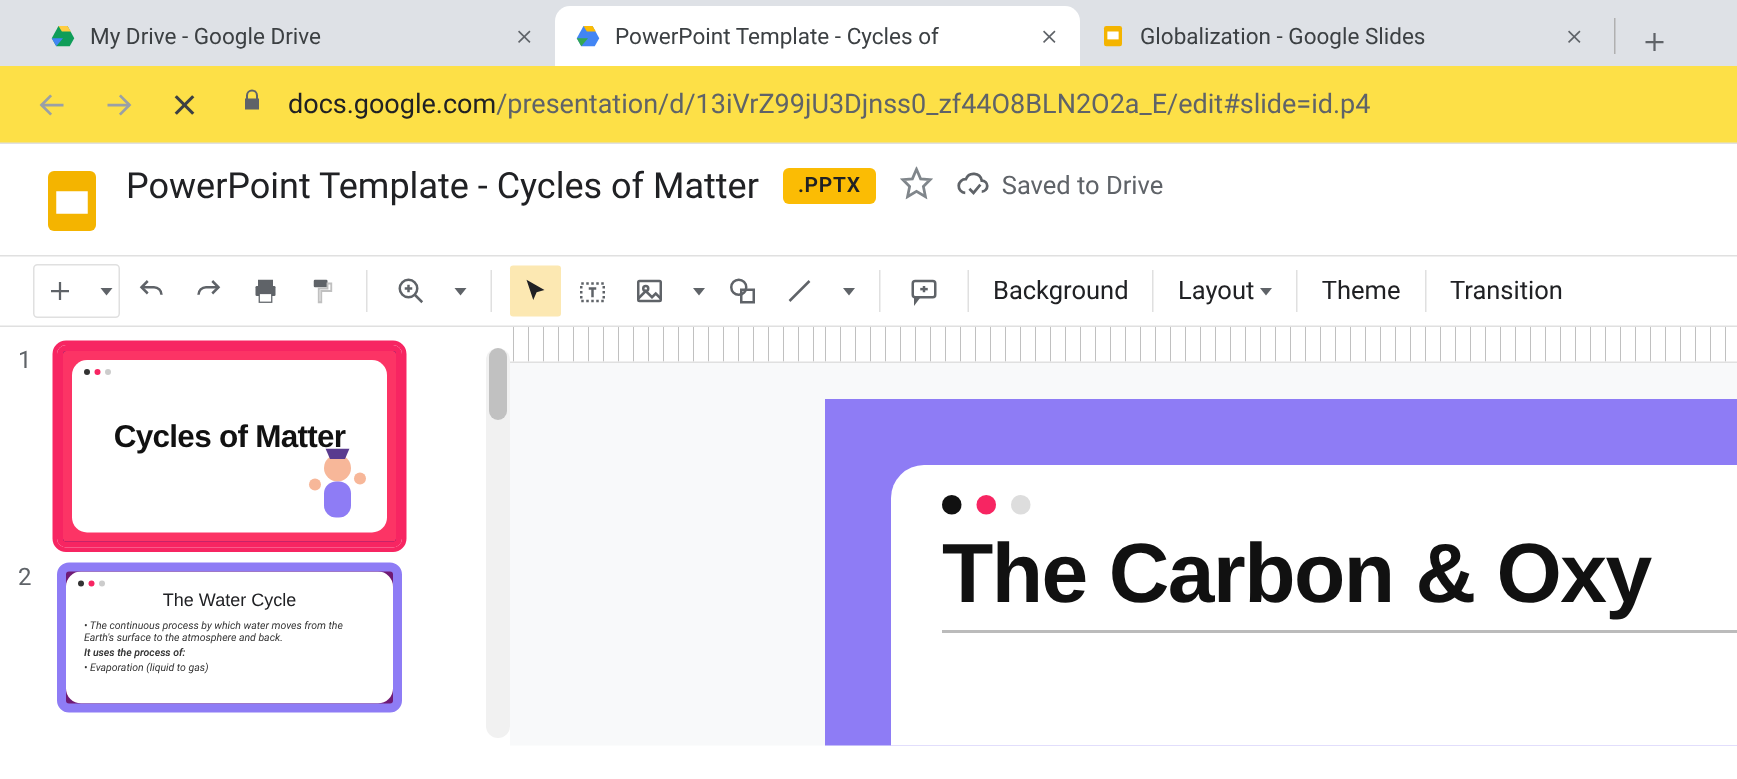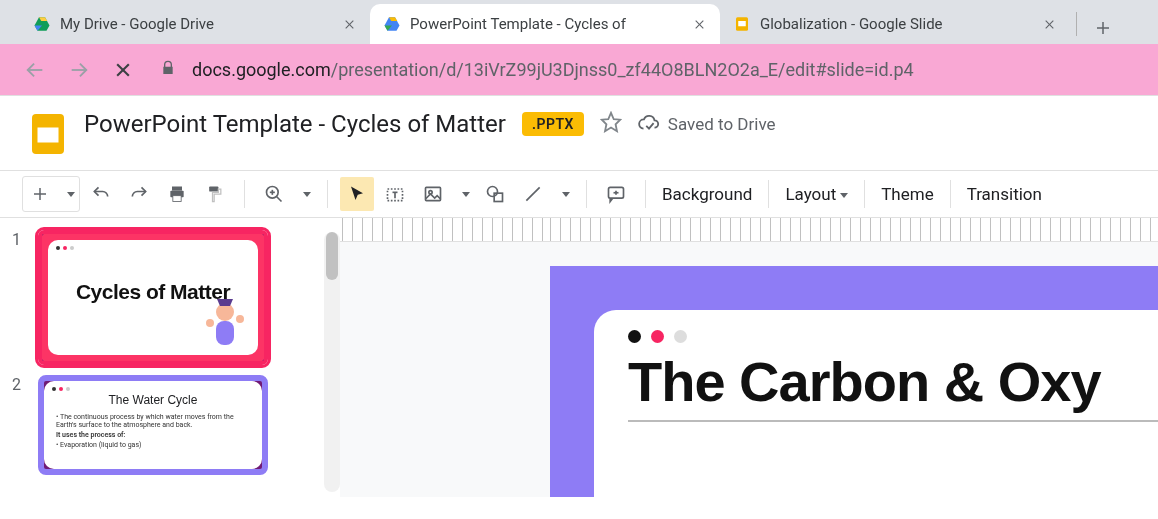--- a/index.html
+++ b/index.html
@@ -8,21 +8,21 @@
 
 .tab-strip { display: flex; align-items: flex-end; height: 44px; background: #dee1e6; padding-left: 20px; }
 .tab { display: flex; align-items: center; height: 40px; width: 350px; padding: 0 12px; font-size: 15px; color: #3c4043; border-top-left-radius: 10px; border-top-right-radius: 10px; cursor: pointer; position: relative; }
 .tab.active { background: #fff; }
 .tab .tab-title { flex: 1; white-space: nowrap; overflow: hidden; text-overflow: ellipsis; margin-left: 8px; }
 .tab .tab-close { width: 18px; height: 18px; display: flex; align-items: center; justify-content: center; color: #5f6368; }
 .tab .favicon { width: 20px; height: 20px; display:inline-flex; align-items:center; justify-content:center;}
 .new-tab { width: 32px; height: 32px; display:flex;align-items:center;justify-content:center;margin-left:4px;color:#5f6368;cursor:pointer; }
 
 
-.url-row { display:flex; align-items:center; height:52px; background:#f9a8d4; border-bottom:1px solid #e0e0e0; padding-left:20px; gap:14px; }
+.url-row { display:flex; align-items:center; height:52px; background:#fde047; border-bottom:1px solid #e0e0e0; padding-left:20px; gap:14px; }
 .nav-btn { width:30px; height:30px; display:flex; align-items:center; justify-content:center; color:#9aa0a6; cursor:pointer; }
 .nav-btn.enabled { color:#5f6368; }
 .url-bar { display:flex; align-items:center; flex:1; font-size:18px; color:#5f6368; padding:6px 8px; border-radius:20px; }
 .url-bar .lock { margin-right:16px; color:#5f6368; }
 .url-host { color:#202124; }
 
 
 .app-header { display:flex; align-items:flex-start; padding:14px 24px 0 24px; }
 .app-logo { width:48px; height:48px; margin-right:12px; flex-shrink:0; }
 .app-title-block { display:flex; flex-direction:column; }
@@ -52,21 +52,21 @@
 .thumb { width:230px; height:135px; border-radius:6px; overflow:hidden; background:#701a75; position:relative; }
 .thumb.selected { outline:3px solid #f72562; }
 .thumb.purple-border { border:6px solid #8e7cf5; border-radius:8px; }
 .thumb-inner { background:#fff; border-radius:10px; width:100%; height:100%; padding:6px 8px; position:relative; }
 .mini-dots { display:flex; gap:3px; margin-bottom:2px; }
 .mini-dots span { width:4px; height:4px; border-radius:50%; background:#333; display:inline-block; }
 .mini-dots span:nth-child(2){ background:#f72562; }
 .mini-dots span:nth-child(3){ background:#ccc; }
 .t1-title { font-family: Arial, sans-serif; font-size:21px; font-weight:800; color:#111; text-align:center; margin-top:30px; letter-spacing:-0.5px; }
 .t2-title { font-family: Arial, sans-serif; font-size:12px; font-weight:400; text-align:center; margin-top:0; }
-.t2-body { font-size:7px; color:#333; margin-top:6px; padding:0 4px; }
+.t2-body { font-size:7px; color:#333; margin-top:6px; padding:0 4px;font-style:italic; }
 .t2-body div { margin-bottom:2px; }
 
 .panel-scroll { position:absolute; right:0; top:14px; width:16px; height:260px; background:#f1f1f1; border-radius:8px; }
 .panel-scroll .grip { position:absolute; top:0; left:2px; width:12px; height:48px; background:#c1c1c1; border-radius:6px; }
 
 .canvas-wrap { flex:1; background:#f8f9fa; position:relative; overflow:hidden; }
 .ruler { height:24px; background:#fff; border-bottom:1px solid #e0e0e0; background-image: repeating-linear-gradient(90deg,#c0c0c0 0,#c0c0c0 1px,transparent 1px,transparent 10px); background-position: 210px 0; }
 .slide-stage { position:absolute; left:210px; top:48px; width:900px; height:500px; background:#8e7cf5; padding:44px 0 0 44px; }
 .slide-card { background:#fff; border-top-left-radius:22px; width:100%; height:100%; padding:20px 34px; position:relative; }
 .card-dots { display:flex; gap:10px; margin-bottom:6px; }
@@ -115,21 +115,21 @@
         </svg>
     </span>
   </div>
   <div class="tab">
     <span class="favicon">
       <svg width="18" height="18" viewBox="0 0 24 24">
           <rect x="4" y="3" width="16" height="18" rx="2" fill="#f4b400"></rect>
           <rect x="7" y="8" width="10" height="7" fill="#fff"></rect>
         </svg>
     </span>
-    <span class="tab-title">Globalization - Google Slide</span>
+    <span class="tab-title">Globalization - Google Slides</span>
     <span class="tab-close">
       <svg width="13" height="13" viewBox="0 0 24 24" stroke="#5f6368" stroke-width="2">
           <line x1="5" y1="5" x2="19" y2="19"></line>
           <line x1="19" y1="5" x2="5" y2="19"></line>
         </svg>
     </span>
   </div>
   <div style="width:1px;height:24px;background:#b0b0b0;margin:0 6px 8px 6px;"></div>
   <div class="new-tab">
     <svg width="18" height="18" viewBox="0 0 24 24" stroke="#5f6368" stroke-width="2">

